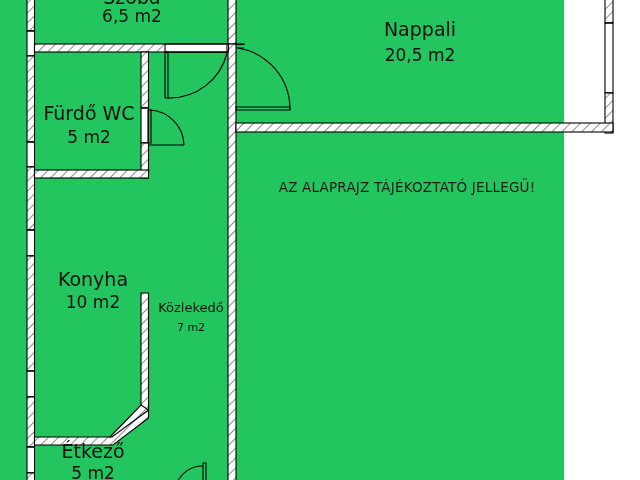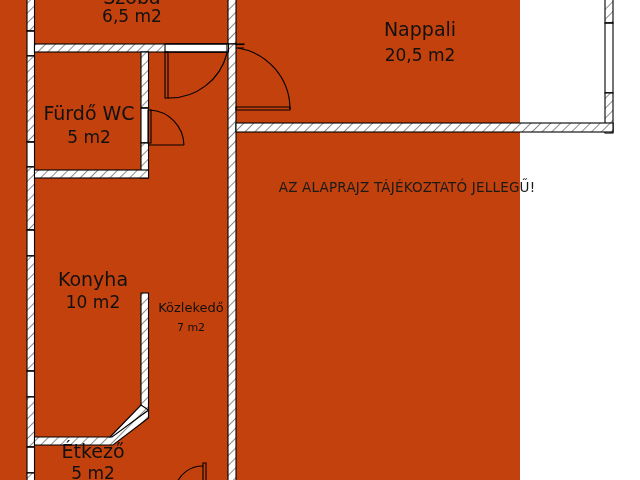--- a/index.html
+++ b/index.html
@@ -8,23 +8,23 @@
     background: #ffffff;
   }
   body {
     width: 640px;
     height: 480px;
     overflow: hidden;
     font-family: "DejaVu Sans", sans-serif;
   }
   #plan-root {
     position: relative;
-    width: 520px;
+    width: 564px;
     height: 480px;
-    background: #c2410c;
+    background: #22c55e;
   }
   #floorplan-svg {
     position: absolute;
     left: 0;
     top: 0;
     display: block;
   }
   .room-name {
     font-family: "DejaVu Sans", sans-serif;
     font-size: 19px;

